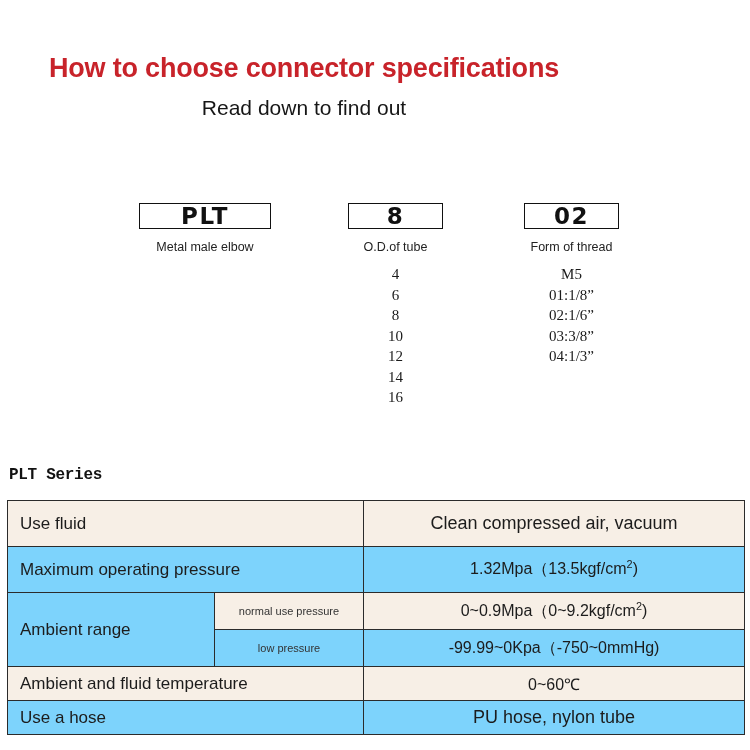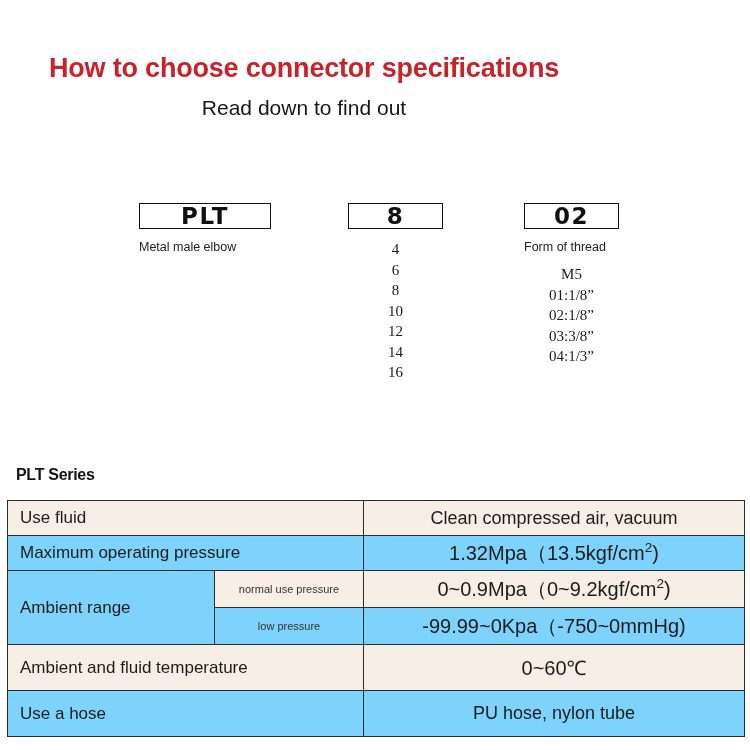--- a/index.html
+++ b/index.html
@@ -70,45 +70,46 @@
     justify-content: center;
   }
   .code-box .code-text {
     font-family: "DejaVu Sans", sans-serif;
     font-weight: 700;
     font-size: 23px;
     letter-spacing: 1.5px;
     color: #111111;
   }
   .code-caption {
+    text-align: center;
     font-size: 12.5px;
     color: #222222;
     padding-top: 11px;
     font-family: "Liberation Sans", sans-serif;
     white-space: nowrap;
   }
   .option-list {
     text-align: center;
     padding-top: 10px;
     font-family: "Liberation Serif", serif;
     font-size: 15px;
     color: #1a1a1a;
     line-height: 20.5px;
   }
   .option-list .opt { display: block; white-space: nowrap; }
 
   
   .series-label {
     position: absolute;
-    left: 16px;
+    left: 9px;
     top: 466px;
     font-size: 16px;
     font-weight: 700;
     color: #121212;
-    font-family: Liberation Sans, sans-serif;
+    font-family: Liberation Mono, monospace;
     letter-spacing: -0.3px;
   }
 
   
   .spec-table {
     position: absolute;
     left: 7px;
     top: 500px;
     width: 737px;
     border-collapse: collapse;
@@ -120,30 +121,30 @@
     padding: 0 12px;
     font-size: 17px;
     color: #1c1c1c;
     vertical-align: middle;
   }
   .spec-table td.shade { background: #f7efe6; }
   .spec-table td.plain { background: #7dd3fc; }
   .spec-table td.label-cell { text-align: left; }
   .spec-table td.value-cell {
     text-align: center;
-    font-size: 20px;
+    font-size: 16px;
   }
   .spec-table td.value-cell.big { font-size: 18px; }
   .spec-table td.sub-label {
     text-align: center;
     font-size: 11px;
     color: #333333;
   }
-  .r-h34 { height: 46px; }
-  .r-h35 { height: 35px; }
+  .r-h34 { height: 34px; }
+  .r-h35 { height: 46px; }
   .r-h37 { height: 37px; }
   sup { font-size: 0.68em; vertical-align: super; line-height: 0; }
 </style>
 </head>
 <body>
 
 <div class="header">
   <h1 class="main-title">How to choose connector specifications</h1>
   <div class="sub-title">Read down to find out</div>
 </div>
@@ -154,40 +155,41 @@
     <div class="code-box">
       <span class="code-text">PLT</span>
     </div>
     <div class="code-caption">Metal male elbow</div>
   </div>
 
   <div class="code-col c2">
     <div class="code-box">
       <span class="code-text">8</span>
     </div>
+    <div class="code-caption">O.D.of tube</div>
     <div class="option-list">
       <span class="opt">4</span>
       <span class="opt">6</span>
       <span class="opt">8</span>
       <span class="opt">10</span>
       <span class="opt">12</span>
       <span class="opt">14</span>
       <span class="opt">16</span>
     </div>
   </div>
 
   <div class="code-col c3">
     <div class="code-box">
       <span class="code-text">02</span>
     </div>
     <div class="code-caption">Form of thread</div>
     <div class="option-list">
       <span class="opt">M5</span>
       <span class="opt">01:1/8”</span>
-      <span class="opt">02:1/8”</span>
+      <span class="opt">02:1/6”</span>
       <span class="opt">03:3/8”</span>
       <span class="opt">04:1/3”</span>
     </div>
   </div>
 
 </div>
 
 <div class="series-label">PLT Series</div>
 
 <table class="spec-table">

